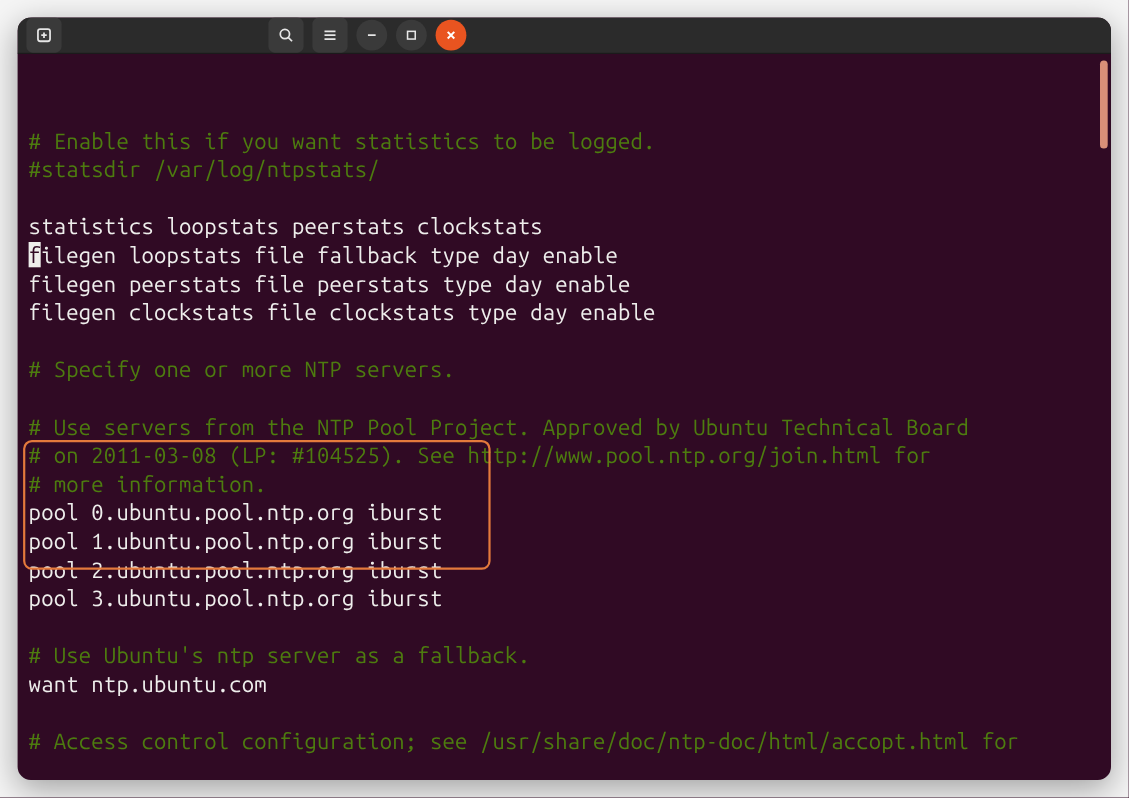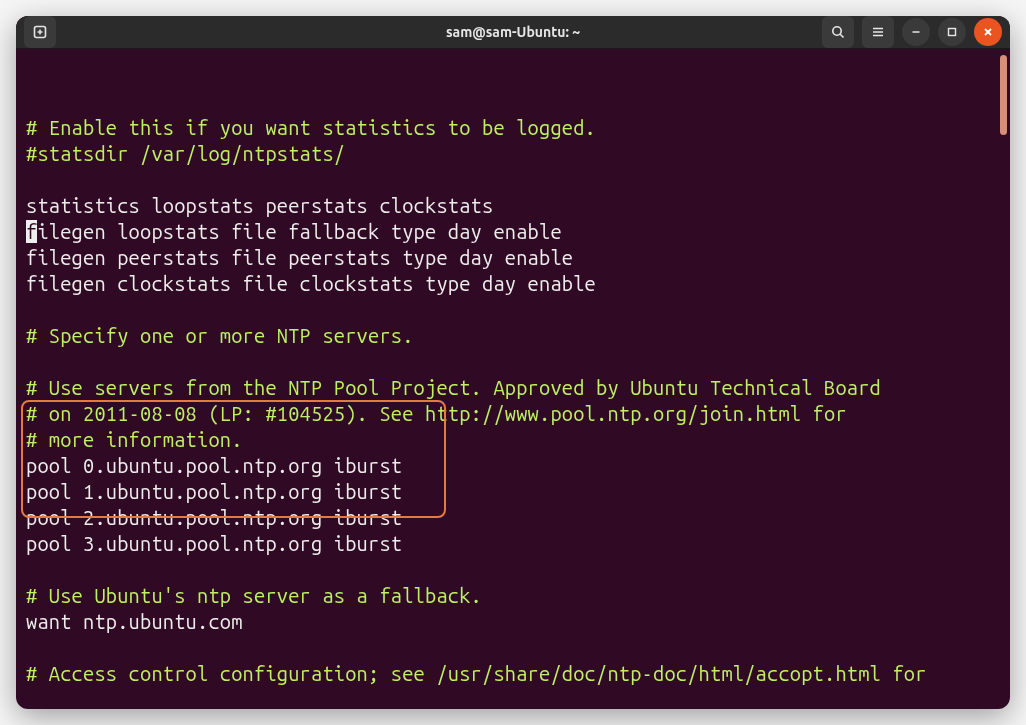--- a/index.html
+++ b/index.html
@@ -78,21 +78,21 @@
     position: relative;
   }
   .scroll-thumb {
     position: absolute;
     right: 3px; top: 6px;
     width: 7px; height: 80px;
     background: #d88f78;
     border-radius: 4px;
   }
 
-  .cmt { color: #bef264; }
+  .cmt { color: #4d7c0f; }
   .txt { color: #eeeeec; margin-top: 47px; }
   .cursor-block {
     background: #eeeeec;
     color: #300a24;
   }
   .highlight-box {
     position: absolute;
     border: 2px solid #e47a3c;
     border-radius: 8px;
     pointer-events: none;
@@ -105,21 +105,20 @@
   <div class="titlebar">
     <div class="left">
       <div class="tb-btn tb-icon">
         <svg width="16" height="16" viewBox="0 0 16 16" fill="none" stroke="#e6e6e6" stroke-width="1.6">
           <rect x="2.5" y="2.5" width="11" height="11" rx="2"></rect>
           <line x1="8" y1="5.5" x2="8" y2="10.5"></line>
           <line x1="5.5" y1="8" x2="10.5" y2="8"></line>
         </svg>
       </div>
     </div>
-    <div class="center">sam@sam-Ubuntu: ~</div>
     <div class="right">
       <div class="tb-btn tb-icon">
         <svg width="16" height="16" viewBox="0 0 16 16" fill="none" stroke="#e6e6e6" stroke-width="1.6">
           <circle cx="7" cy="7" r="4.2"></circle>
           <line x1="10.2" y1="10.2" x2="13.5" y2="13.5"></line>
         </svg>
       </div>
       <div class="tb-btn tb-icon">
         <svg width="16" height="16" viewBox="0 0 16 16" stroke="#e6e6e6" stroke-width="1.6">
           <line x1="3" y1="4.5" x2="13" y2="4.5"></line>
@@ -153,21 +152,21 @@
 <span class="cmt">#statsdir /var/log/ntpstats/</span>
 <span></span>
 <span class="txt">statistics loopstats peerstats clockstats</span>
 <span class="txt"><span class="cursor-block">f</span><span>ilegen loopstats file fallback type day enable</span></span>
 <span class="txt">filegen peerstats file peerstats type day enable</span>
 <span class="txt">filegen clockstats file clockstats type day enable</span>
 <span></span>
 <span class="cmt"># Specify one or more NTP servers.</span>
 <span></span>
 <span class="cmt"># Use servers from the NTP Pool Project. Approved by Ubuntu Technical Board</span>
-<span class="cmt"># on 2011-08-08 (LP: #104525). See http://www.pool.ntp.org/join.html for</span>
+<span class="cmt"># on 2011-03-08 (LP: #104525). See http://www.pool.ntp.org/join.html for</span>
 <span class="cmt"># more information.</span>
 <span class="txt">pool 0.ubuntu.pool.ntp.org iburst</span>
 <span class="txt">pool 1.ubuntu.pool.ntp.org iburst</span>
 <span class="txt">pool 2.ubuntu.pool.ntp.org iburst</span>
 <span class="txt">pool 3.ubuntu.pool.ntp.org iburst</span>
 <span></span>
 <span class="cmt"># Use Ubuntu's ntp server as a fallback.</span>
 <span class="txt">want ntp.ubuntu.com</span>
 <span></span>
 <span class="cmt"># Access control configuration; see /usr/share/doc/ntp-doc/html/accopt.html for</span>

